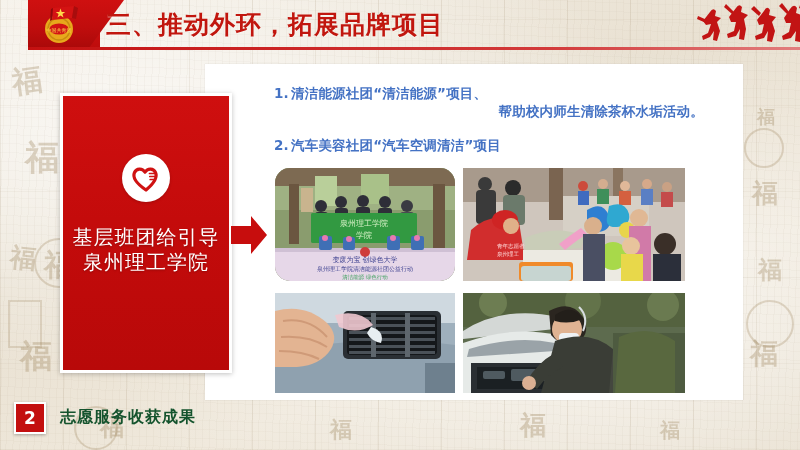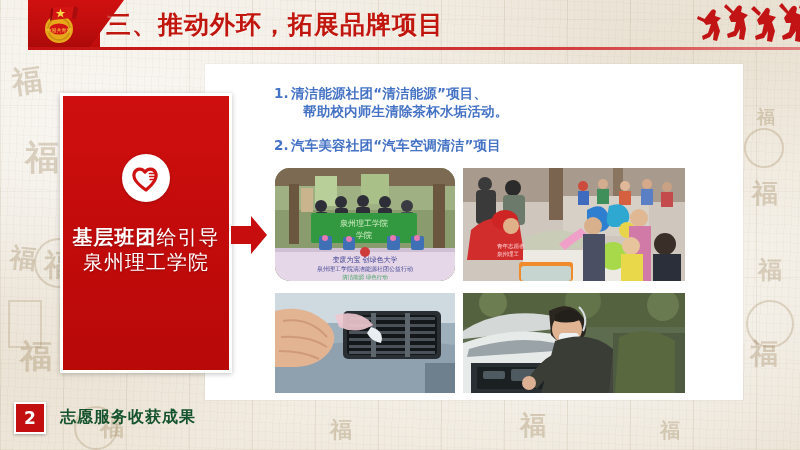--- a/index.html
+++ b/index.html
@@ -138,21 +138,21 @@
   }
   .bullet-row + .bullet-row { margin-top: 16px; }
   .bullet-num {
     flex: 0 0 auto;
     width: 17px;
     color: #4472c4;
     font-weight: 700;
     font-size: 13.5px;
   }
   .bullet-text { flex: 1 1 auto; }
-  .bullet-line2 { display: block; padding-left: 12px; }
+  .bullet-line2 { display: block; padding-left: 12px; text-align: right; }
 
   
   .card {
     position: absolute;
     left: 60px; top: 93px;
     width: 172px; height: 280px;
     background: linear-gradient(180deg, #cf0f0f 0%, #c40b0b 45%, #b80909 100%);
     border: 3px solid #ffffff;
     box-shadow: 0 1px 5px rgba(0,0,0,0.25);
     box-sizing: border-box;
@@ -175,21 +175,21 @@
     text-align: center;
     color: #ffffff;
   }
   .card-line {
     font-size: 20px;
     line-height: 25px;
     letter-spacing: 1px;
     white-space: nowrap;
     text-shadow: 0 1px 2px rgba(0,0,0,0.25);
   }
-  .card-line .strong { font-weight: 700; }
+  .card-line .strong { font-weight: 400; }
 
   
   .arrow {
     position: absolute;
     left: 231px; top: 216px;
     width: 36px; height: 38px;
   }
 
   
   .photo {

